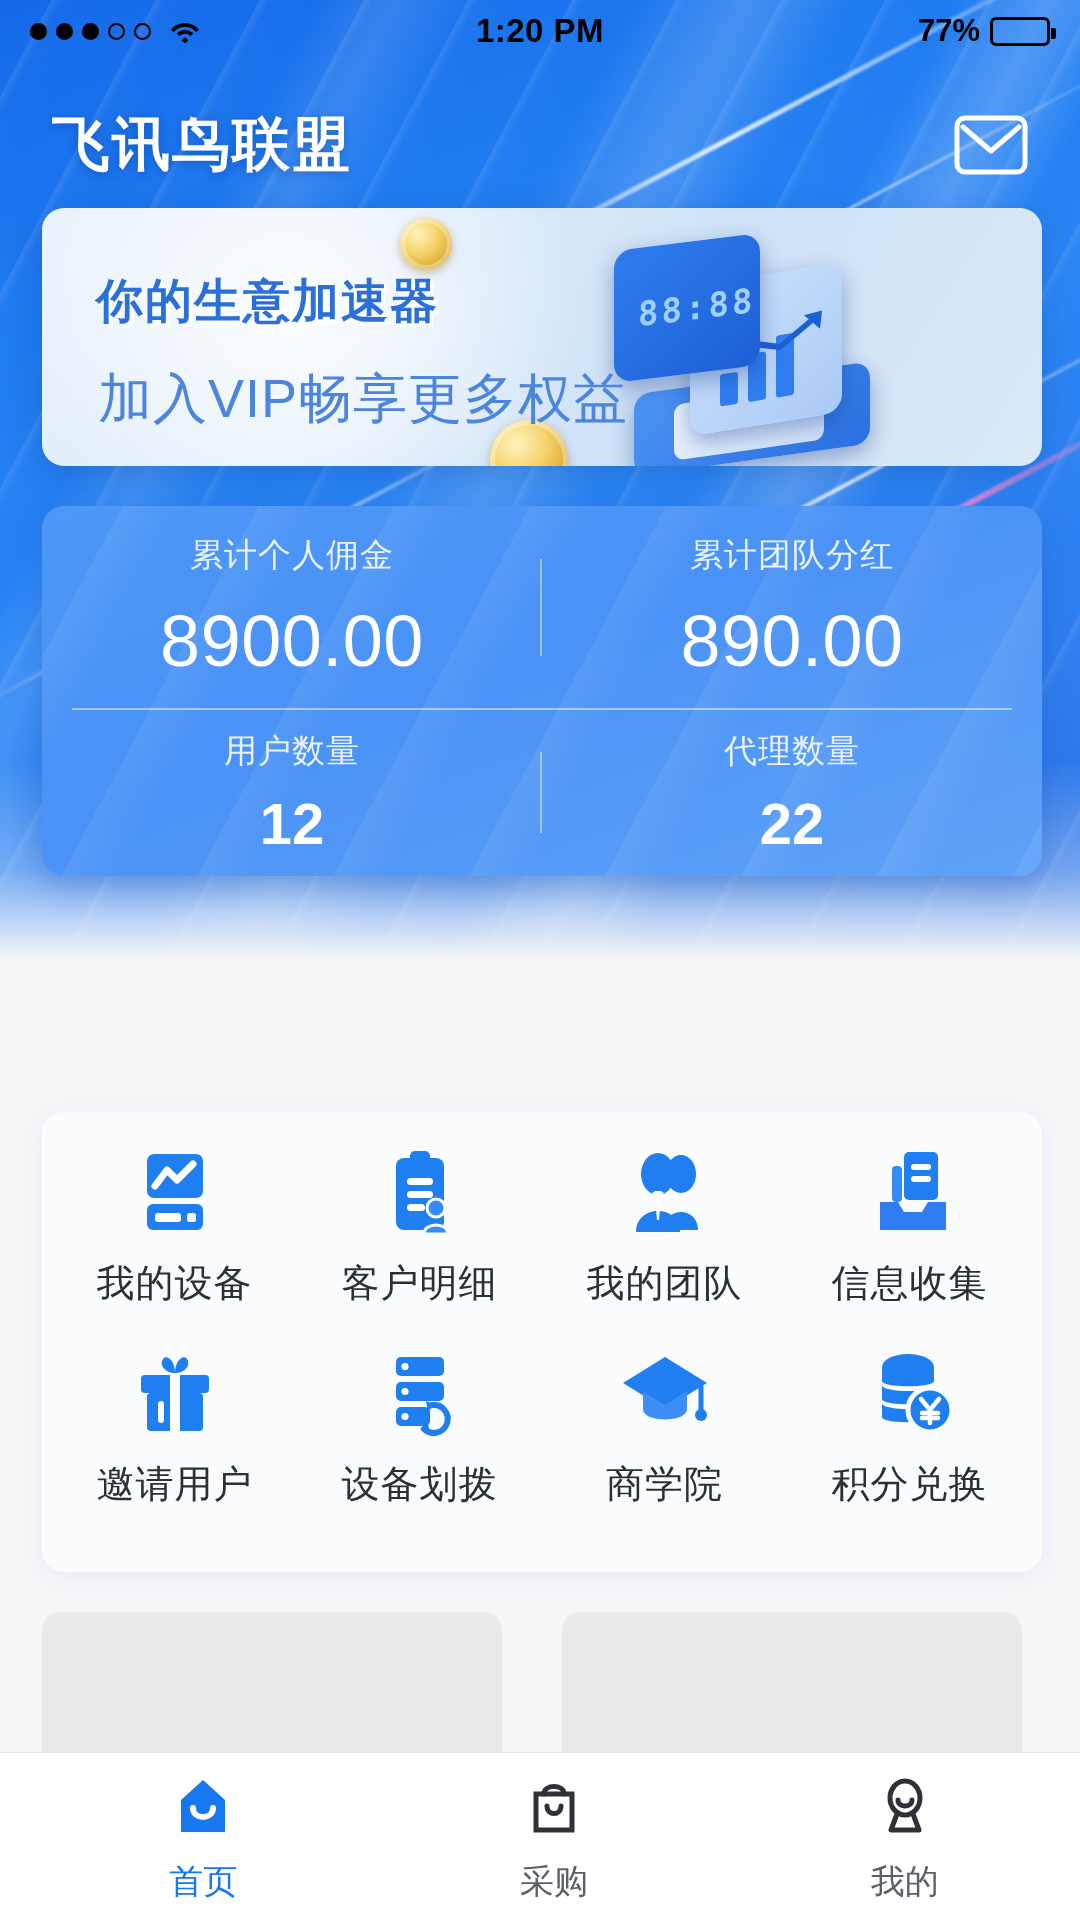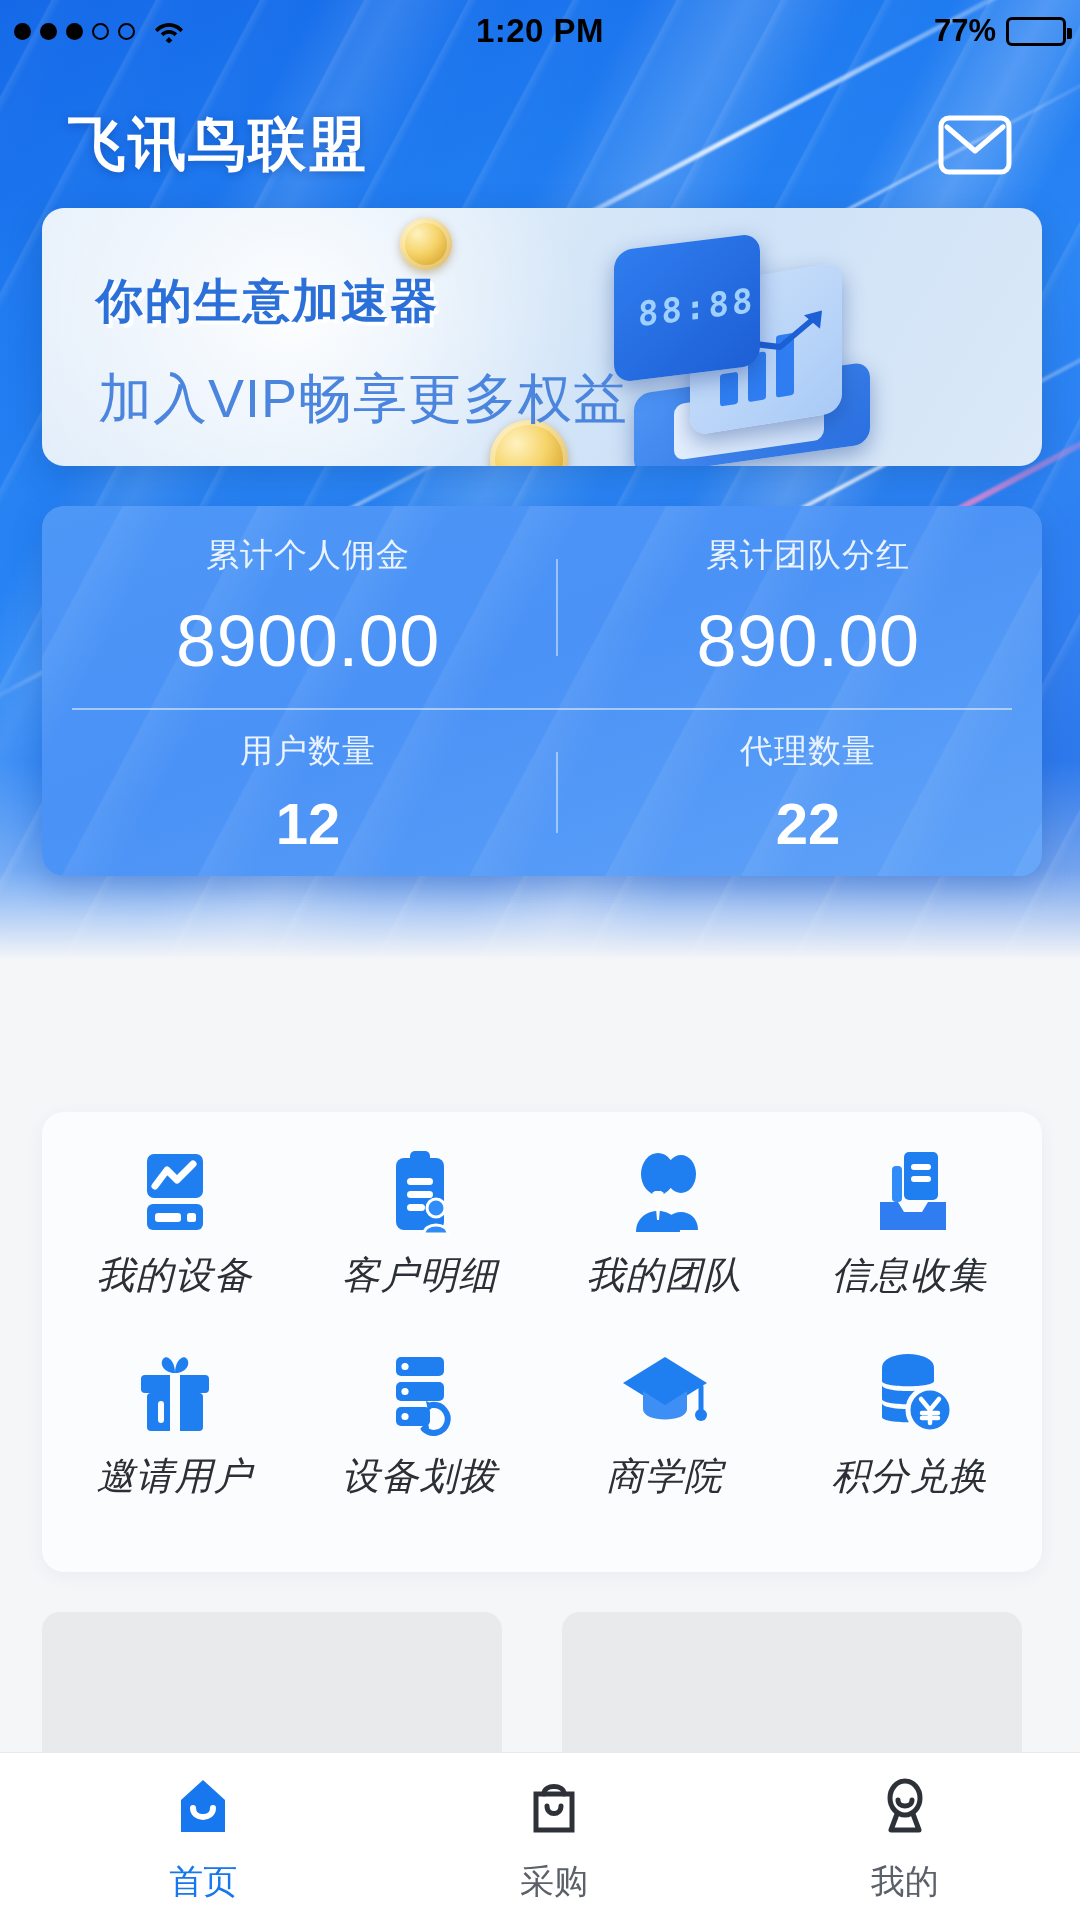--- a/index.html
+++ b/index.html
@@ -42,21 +42,21 @@
     transform:rotate(-28deg); filter:blur(1px);
   }
   .streak.pink {
     background:linear-gradient(90deg, rgba(255,120,200,0) 0%, rgba(255,140,210,0.8) 50%, rgba(255,120,200,0) 100%);
   }
 
   
   .status-bar {
     position:absolute; left:0; top:0; width:1080px; height:62px;
     display:flex; align-items:center; z-index:30;
-    padding:0 14px; color:#000;
+    padding:0 30px; color:#000;
   }
   .sb-left { display:flex; align-items:center; gap:9px; }
   .dot { width:17px; height:17px; border-radius:50%; background:#000; display:inline-block; }
   .dot.hollow { background:transparent; border:2.5px solid #000; }
   .wifi { margin-left:10px; width:30px; height:24px; position:relative; }
   .sb-time {
     position:absolute; left:0; right:0; text-align:center;
     font-size:33px; font-weight:600; letter-spacing:0.5px;
   }
   .sb-right { margin-left:auto; display:flex; align-items:center; gap:10px; }
@@ -67,21 +67,21 @@
   }
   .batt::after {
     content:""; position:absolute; right:-9px; top:8px; width:5px; height:11px;
     background:#000; border-radius:0 2px 2px 0;
   }
   .batt-fill { height:100%; background:#000; border-radius:2px; }
 
   
   .app-header {
     position:absolute; left:0; top:90px; width:1080px; height:110px;
-    display:flex; align-items:center; padding:0 68px; z-index:25;
+    display:flex; align-items:center; padding:0 52px; z-index:25;
   }
   .brand {
     font-size:58px; font-weight:900; color:#fff; letter-spacing:2px;
     font-family:"DejaVu Sans",sans-serif;
     text-shadow:0 2px 10px rgba(0,40,120,0.35);
   }
   .mail-btn { margin-left:auto; width:74px; height:60px; }
 
   
   .vip-banner {
@@ -144,21 +144,21 @@
     border-radius:22px; z-index:20; overflow:hidden;
     background:linear-gradient(160deg,#4d97f7 0%, #4a92f6 45%, #5fa2f8 100%);
     box-shadow:0 10px 30px rgba(20,70,160,0.28);
   }
   .stats-card::before{
     content:""; position:absolute; inset:0;
     background:repeating-linear-gradient(118deg,
       rgba(255,255,255,0) 0px, rgba(255,255,255,0) 70px,
       rgba(255,255,255,0.07) 72px, rgba(255,255,255,0) 120px);
   }
-  .stats-row { position:absolute; left:16px; width:1000px; display:flex; }
+  .stats-row { position:absolute; left:0; width:1000px; display:flex; }
   .stats-row.top { top:0; height:203px; }
   .stats-row.bottom { top:203px; height:167px; }
   .stat-cell {
     flex:1; display:flex; flex-direction:column; align-items:center; justify-content:center;
     position:relative; z-index:2;
   }
   .stat-label { color:#eaf3ff; font-size:33px; font-weight:400; letter-spacing:1px; }
   .stat-value-lg { color:#fff; font-size:72px; font-weight:400; margin-top:22px; letter-spacing:0.5px; }
   .stat-value-md { color:#fff; font-size:58px; font-weight:700; margin-top:16px; }
   .stats-row.top .stat-cell:first-child::after,
@@ -173,21 +173,21 @@
 
   
   .menu-card {
     position:absolute; left:42px; top:1112px; width:1000px; height:460px;
     background:#fbfcfd; border-radius:22px; z-index:20;
     box-shadow:0 4px 18px rgba(40,70,120,0.06);
     display:grid; grid-template-columns:repeat(4,1fr); grid-template-rows:repeat(2,1fr);
     padding:34px 10px 24px;
   }
   .menu-item {
-    display:flex; flex-direction:column; align-items:center; justify-content:flex-start; gap:12px;font-style:italic;
+    display:flex; flex-direction:column; align-items:center; justify-content:flex-start; gap:20px;
   }
   .menu-icon { width:92px; height:92px; display:flex; align-items:center; justify-content:center; }
   .menu-label { font-size:38px; color:#2b2f36; letter-spacing:1px; }
 
   
   .ph-card {
     position:absolute; top:1612px; width:460px; height:190px;
     background:#e9eaec; border-radius:18px; z-index:15;
   }
   .ph-left { left:42px; }

